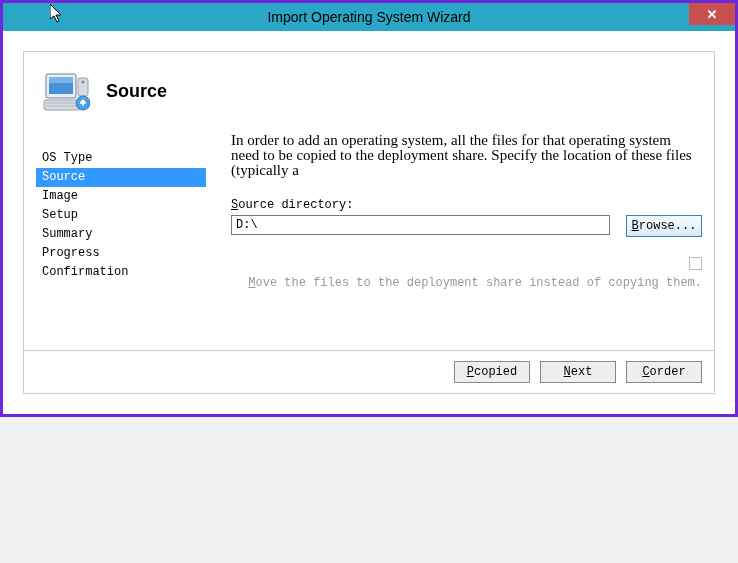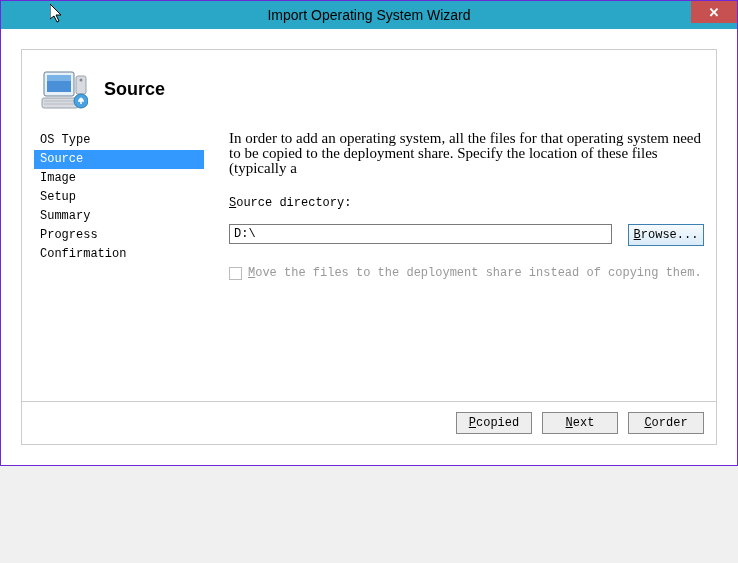--- a/index.html
+++ b/index.html
@@ -6,23 +6,23 @@
     body {
       font-family: "Courier New", monospace;
       font-size: 12px;
       background: #f0f0f0;
       width: 738px;
       height: 563px;
       overflow: hidden;
     }
     .window {
       width: 738px;
-      height: 466px;
-      background: #fff;
-      border: 1px solid #6d28d9;
+      height: 417px;
+      background: #fff;
+      border: 3px solid #6d28d9;
       display: flex;
       flex-direction: column;
     }
     .titlebar {
       height: 28px;
       background: #2aa6c7;
       display: flex;
       align-items: center;
       justify-content: center;
       position: relative;
@@ -82,20 +82,21 @@
     .content {
       flex: 1;
       display: flex;
       padding: 0 12px 0 12px;
     }
     .sidebar {
       width: 170px;
       flex-shrink: 0;
       padding-top: 6px;
       margin-right: 25px;
+      margin-top: 16px;
     }
     .sidebar-item {
       padding: 1px 6px;
       cursor: pointer;
       font-size: 12px;
       line-height: 17px;
     }
     .sidebar-item.selected {
       background: #3399ff;
       color: #fff;
@@ -108,21 +109,21 @@
     }
     .instruction {
       font-size: 15px;
       line-height: 15px;
       margin-bottom: 20px;
       white-space: pre-line;
       font-family: Liberation Serif, serif;
     }
     .field-label {
       font-size: 12px;
-      margin-bottom: 14px;
+      margin-bottom: 3px;
     }
     .field-label .underline { text-decoration: underline; }
     .field-row {
       display: flex;
       align-items: flex-start;
       gap: 16px;
       margin-bottom: 20px;
     }
     .text-input {
       flex: 1;
@@ -141,24 +142,25 @@
       background: linear-gradient(#f7fbfe, #d9eaf7);
       border: 1px solid #3c7fb1;
       cursor: pointer;
       display: inline-flex;
       align-items: center;
       justify-content: center;
     }
     .browse-btn .underline { text-decoration: underline; }
     .checkbox-row {
       display: flex;
-      align-items: center;
+      align-items: flex-end;
       gap: 6px;
       color: #999;
       font-size: 12px;
+      flex-direction: column;
     }
     .checkbox-box {
       width: 13px;
       height: 13px;
       border: 1px solid #bbb;
       background: #fff;
       flex-shrink: 0;
     }
     .checkbox-lbl .underline { text-decoration: underline; }
     .footer {

